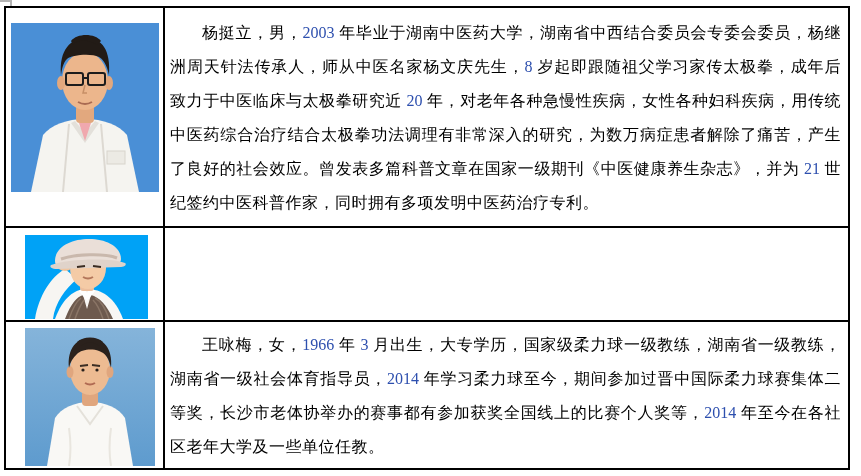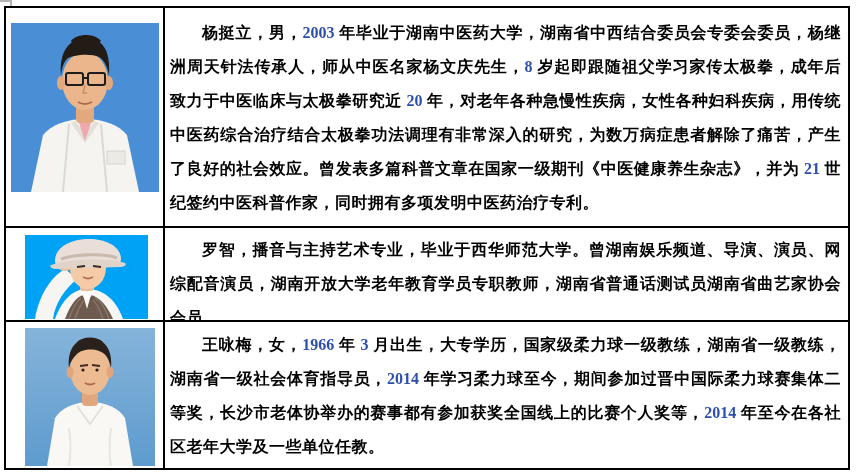--- a/index.html
+++ b/index.html
@@ -37,21 +37,20 @@
     overflow:hidden;
   }
   .photo-cell.p1 { padding:15px 0 0 5px; }
   .photo-cell.p2 { padding:7px 0 0 19px; }
   .photo-cell.p3 { padding:6px 0 0 19px; }
   .photo-cell svg { display:block; }
   .text-cell {
     flex:1; box-sizing:border-box;
     padding:8px 7px 0 5px;
     overflow:hidden;
-    font-weight:bold;
   }
   .bio-row.r2 .text-cell { padding-top:5px; }
   .bio-row.r3 .text-cell { padding-top:6px; }
   p.bio {
     margin:0;
     font-size:16px;
     line-height:34px;
     color:#000;
     text-align:justify;
     text-indent:2em;
@@ -135,23 +134,20 @@
 
           <path d="M30 26 C30 12 46 4 64 4 C82 4 96 12 96 24 C96 28 92 30 88 30 L38 32 C33 32 30 30 30 26 Z" fill="#eadfd8"></path>
           <path d="M26 30 C40 24 86 22 100 28 C102 29 100 32 96 32 L32 34 C27 34 24 32 26 30 Z" fill="#e0d3ca"></path>
           <path d="M36 24 C50 19 80 18 92 23" stroke="#c9b8ac" stroke-width="3" fill="none"></path>
 
           <path d="M52 32 L60 31" stroke="#3a2c22" stroke-width="2" fill="none"></path>
           <path d="M68 31 L76 32" stroke="#3a2c22" stroke-width="2" fill="none"></path>
           <path d="M58 42 Q63 45 68 42" stroke="#b3765a" stroke-width="2" fill="none"></path>
         </svg>
       </div>
-      <div class="text-cell">
-        <p class="bio">罗智，播音与主持艺术专业，毕业于西华师范大学。曾湖南娱乐频道、导演、演员、网综配音演员，湖南开放大学老年教育学员专职教师，湖南省普通话测试员湖南省曲艺家协会会员。</p>
-      </div>
     </div>
 
     <div class="bio-row r3">
       <div class="photo-cell p3">
         <svg width="130" height="138" viewBox="0 0 130 138">
           <defs>
             <linearGradient id="bg3" x1="0" y1="0" x2="0" y2="1">
               <stop offset="0" stop-color="#85b4da"></stop>
               <stop offset="1" stop-color="#5e9bce"></stop>
             </linearGradient>

